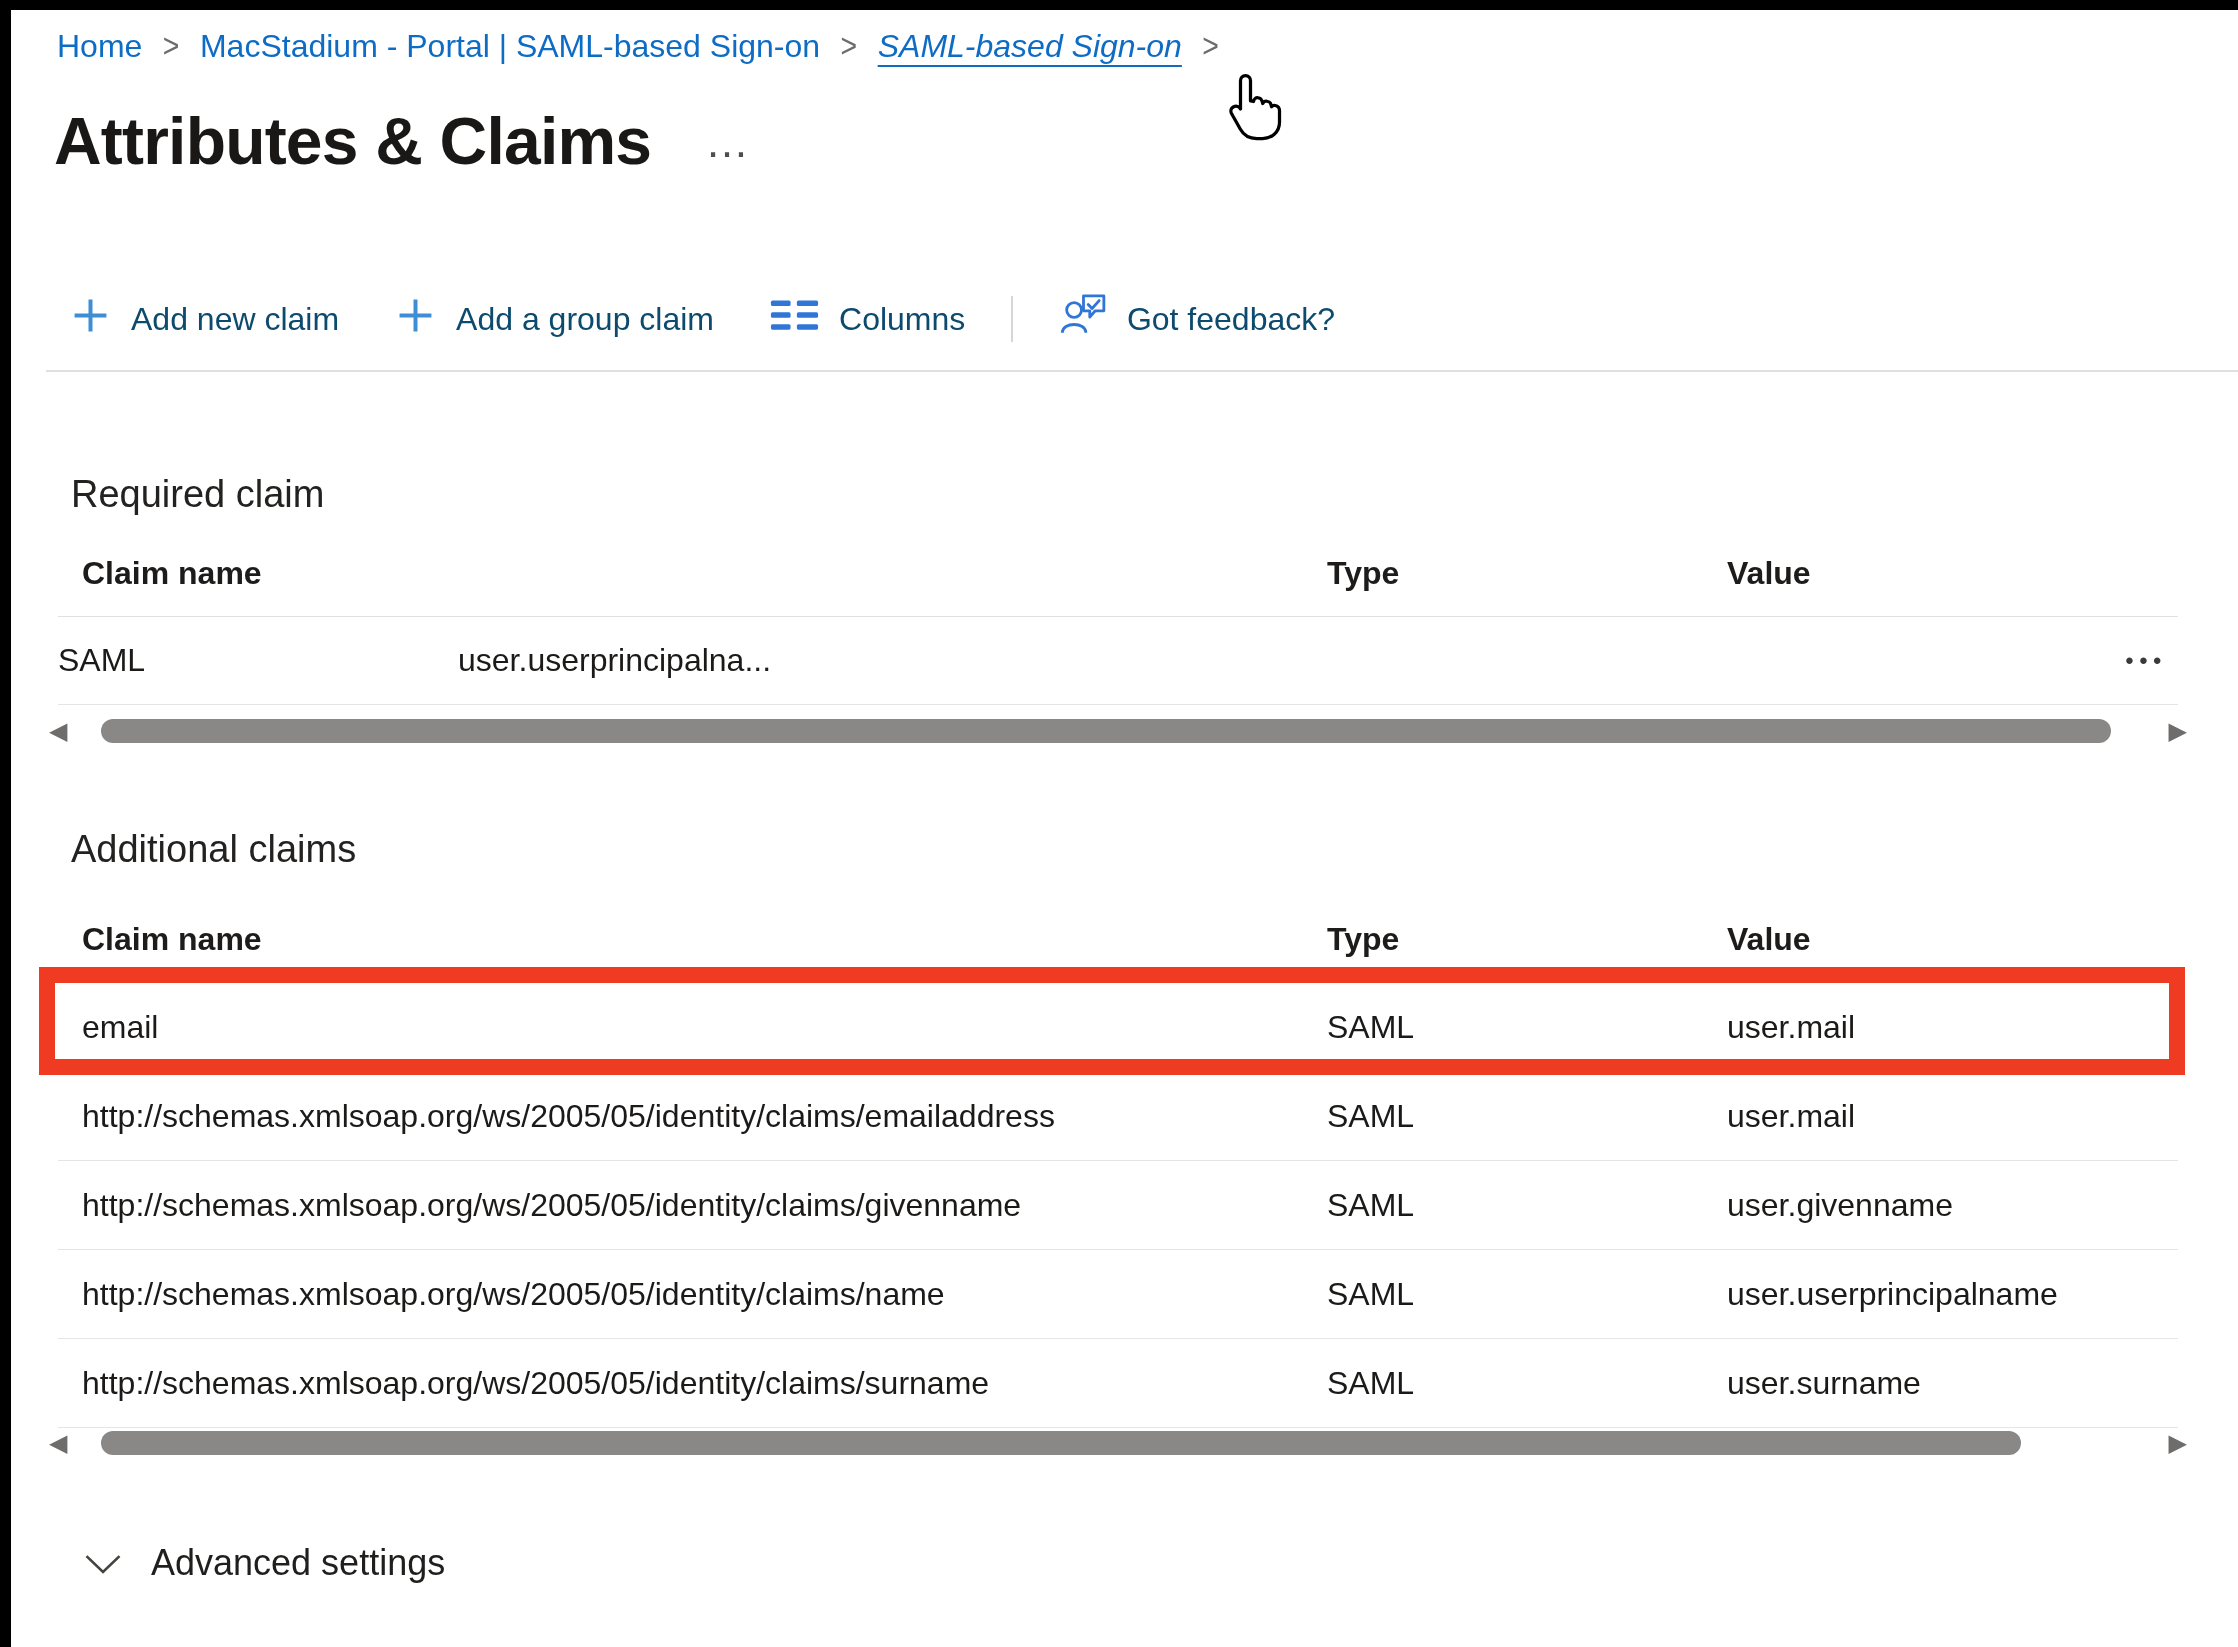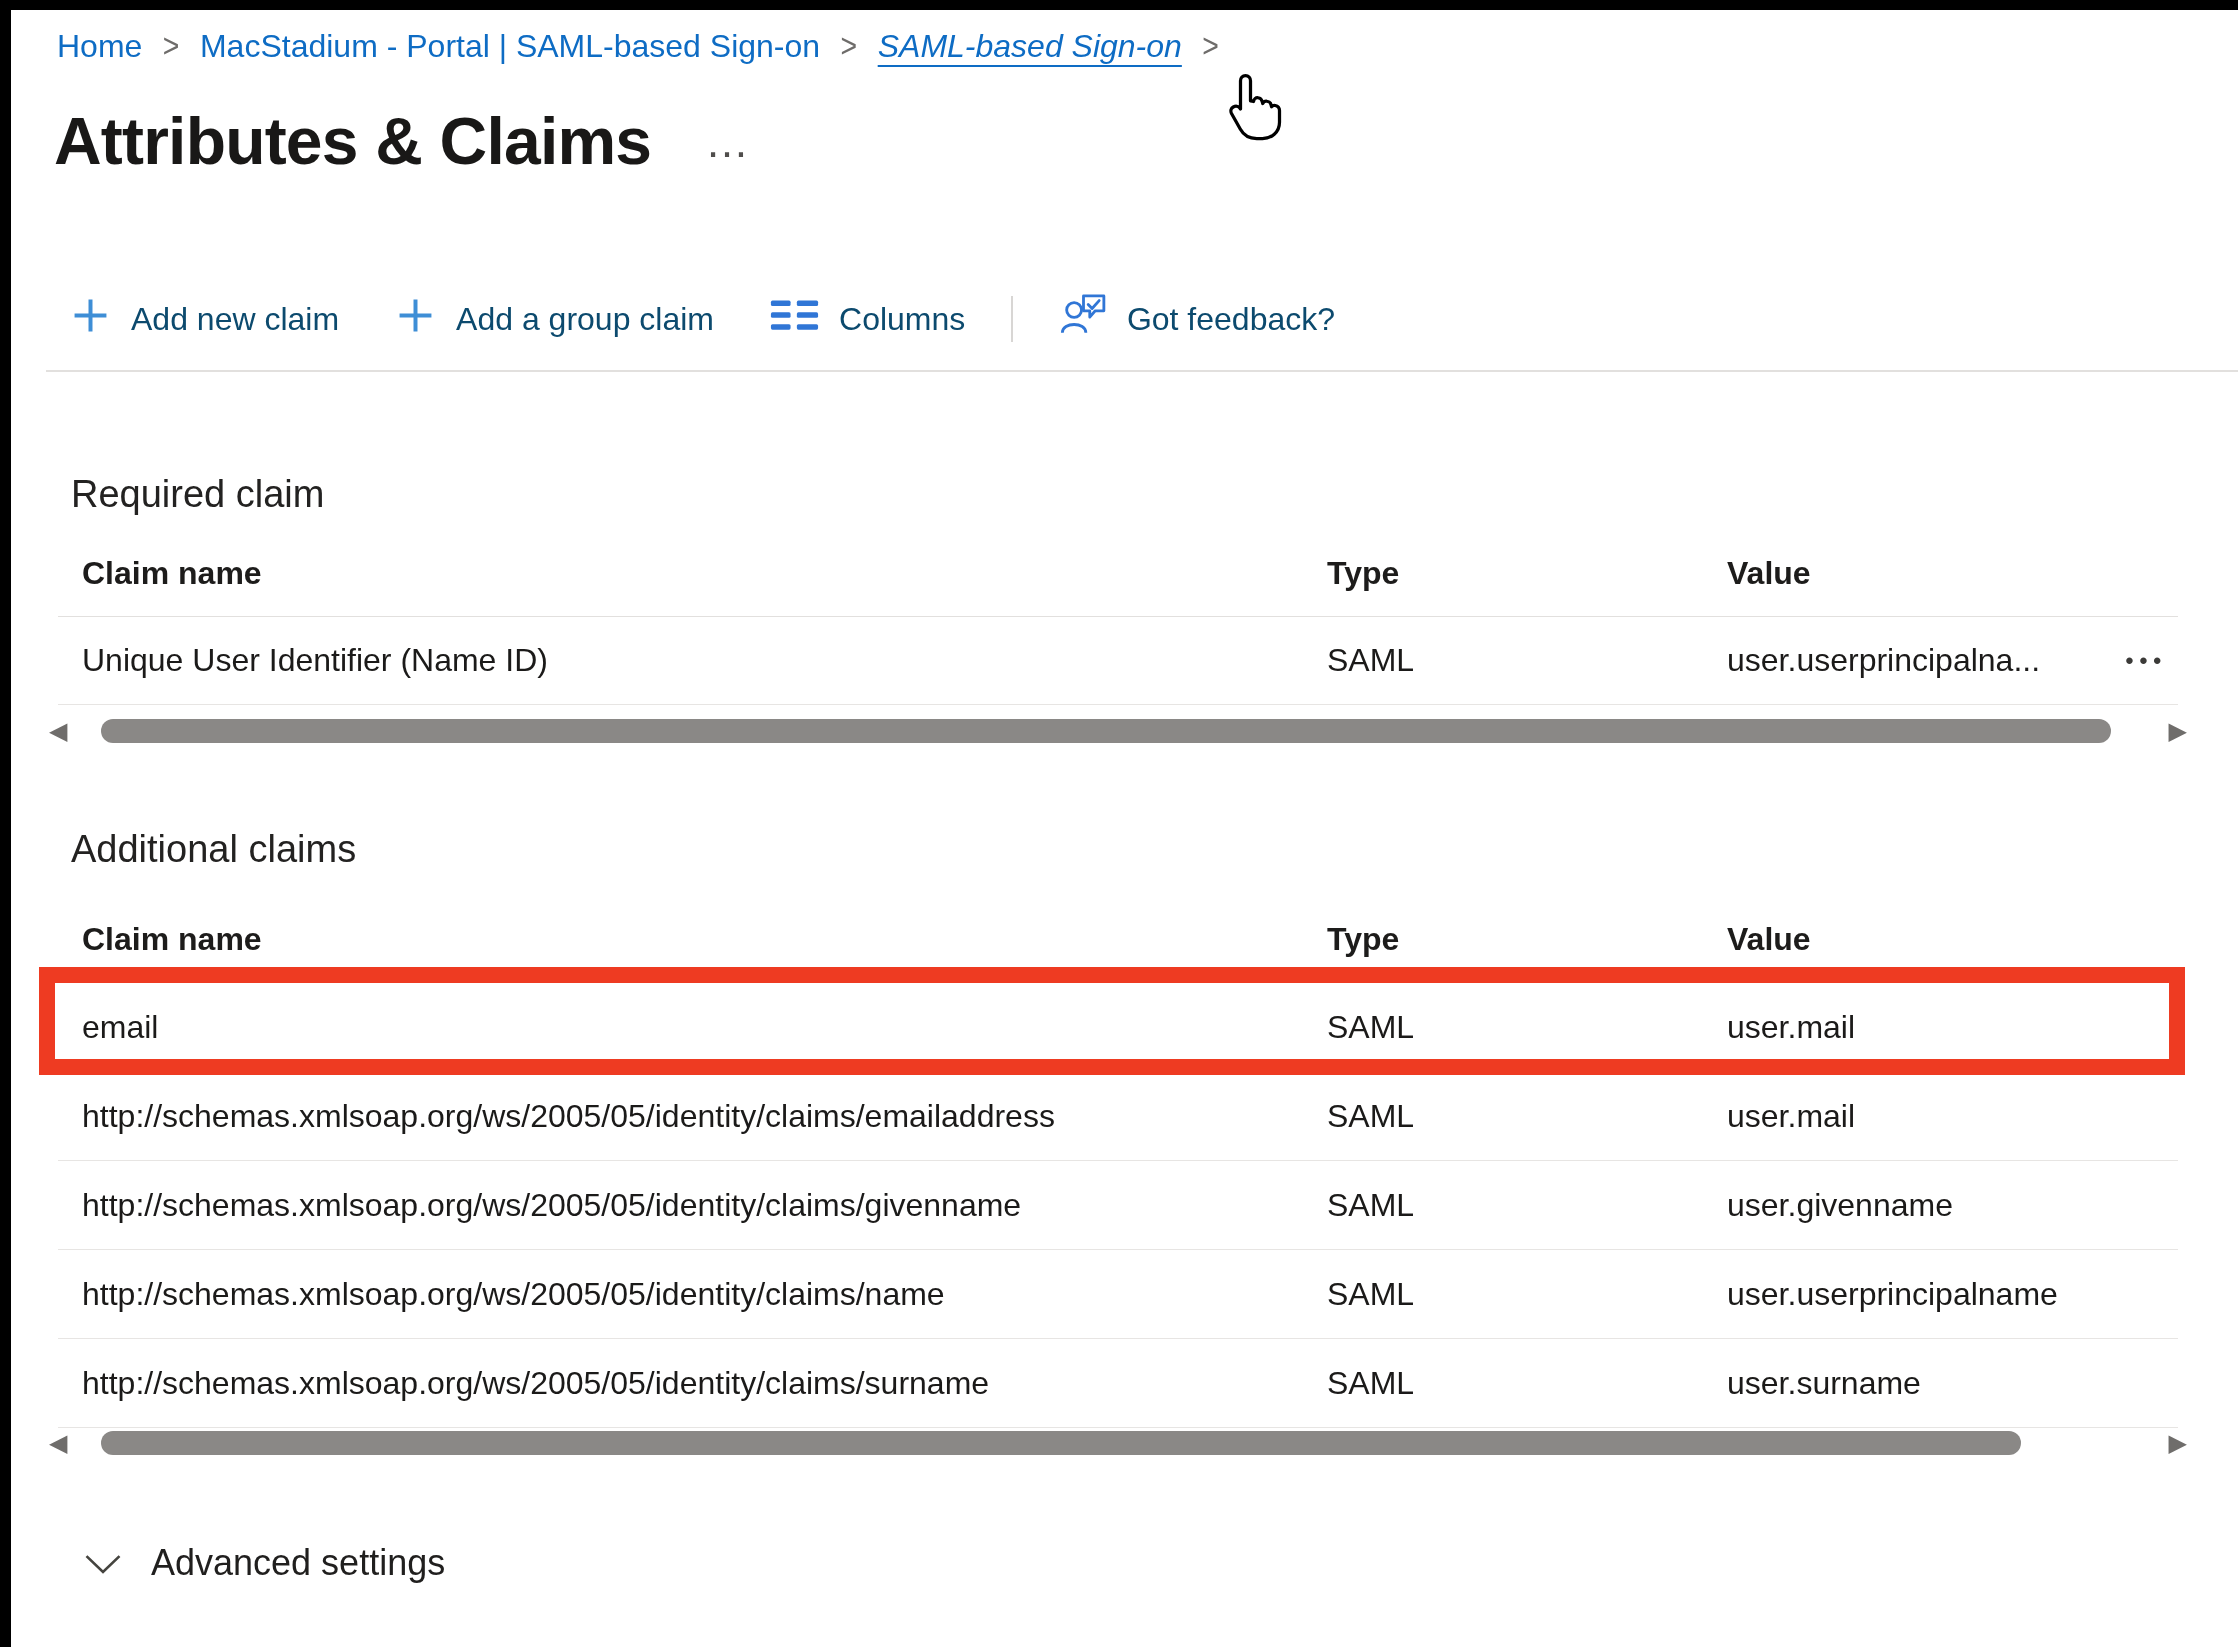--- a/index.html
+++ b/index.html
@@ -150,21 +150,20 @@
 
   <h2 class="sec req">Required claim</h2>
 
   <div class="tbl tbl1">
     <div class="hdr">
       <div class="c name">Claim name</div>
       <div class="c type">Type</div>
       <div class="c value">Value</div>
     </div>
     <div class="row">
-      <div class="c name">Unique User Identifier (Name ID)</div>
       <div class="c type">SAML</div>
       <div class="c value">
         <span>user.userprincipalna...</span>
         <span class="dots">•••</span>
       </div>
     </div>
   </div>
 
   <div class="sb sb1">
     <span class="arr">◀</span>

